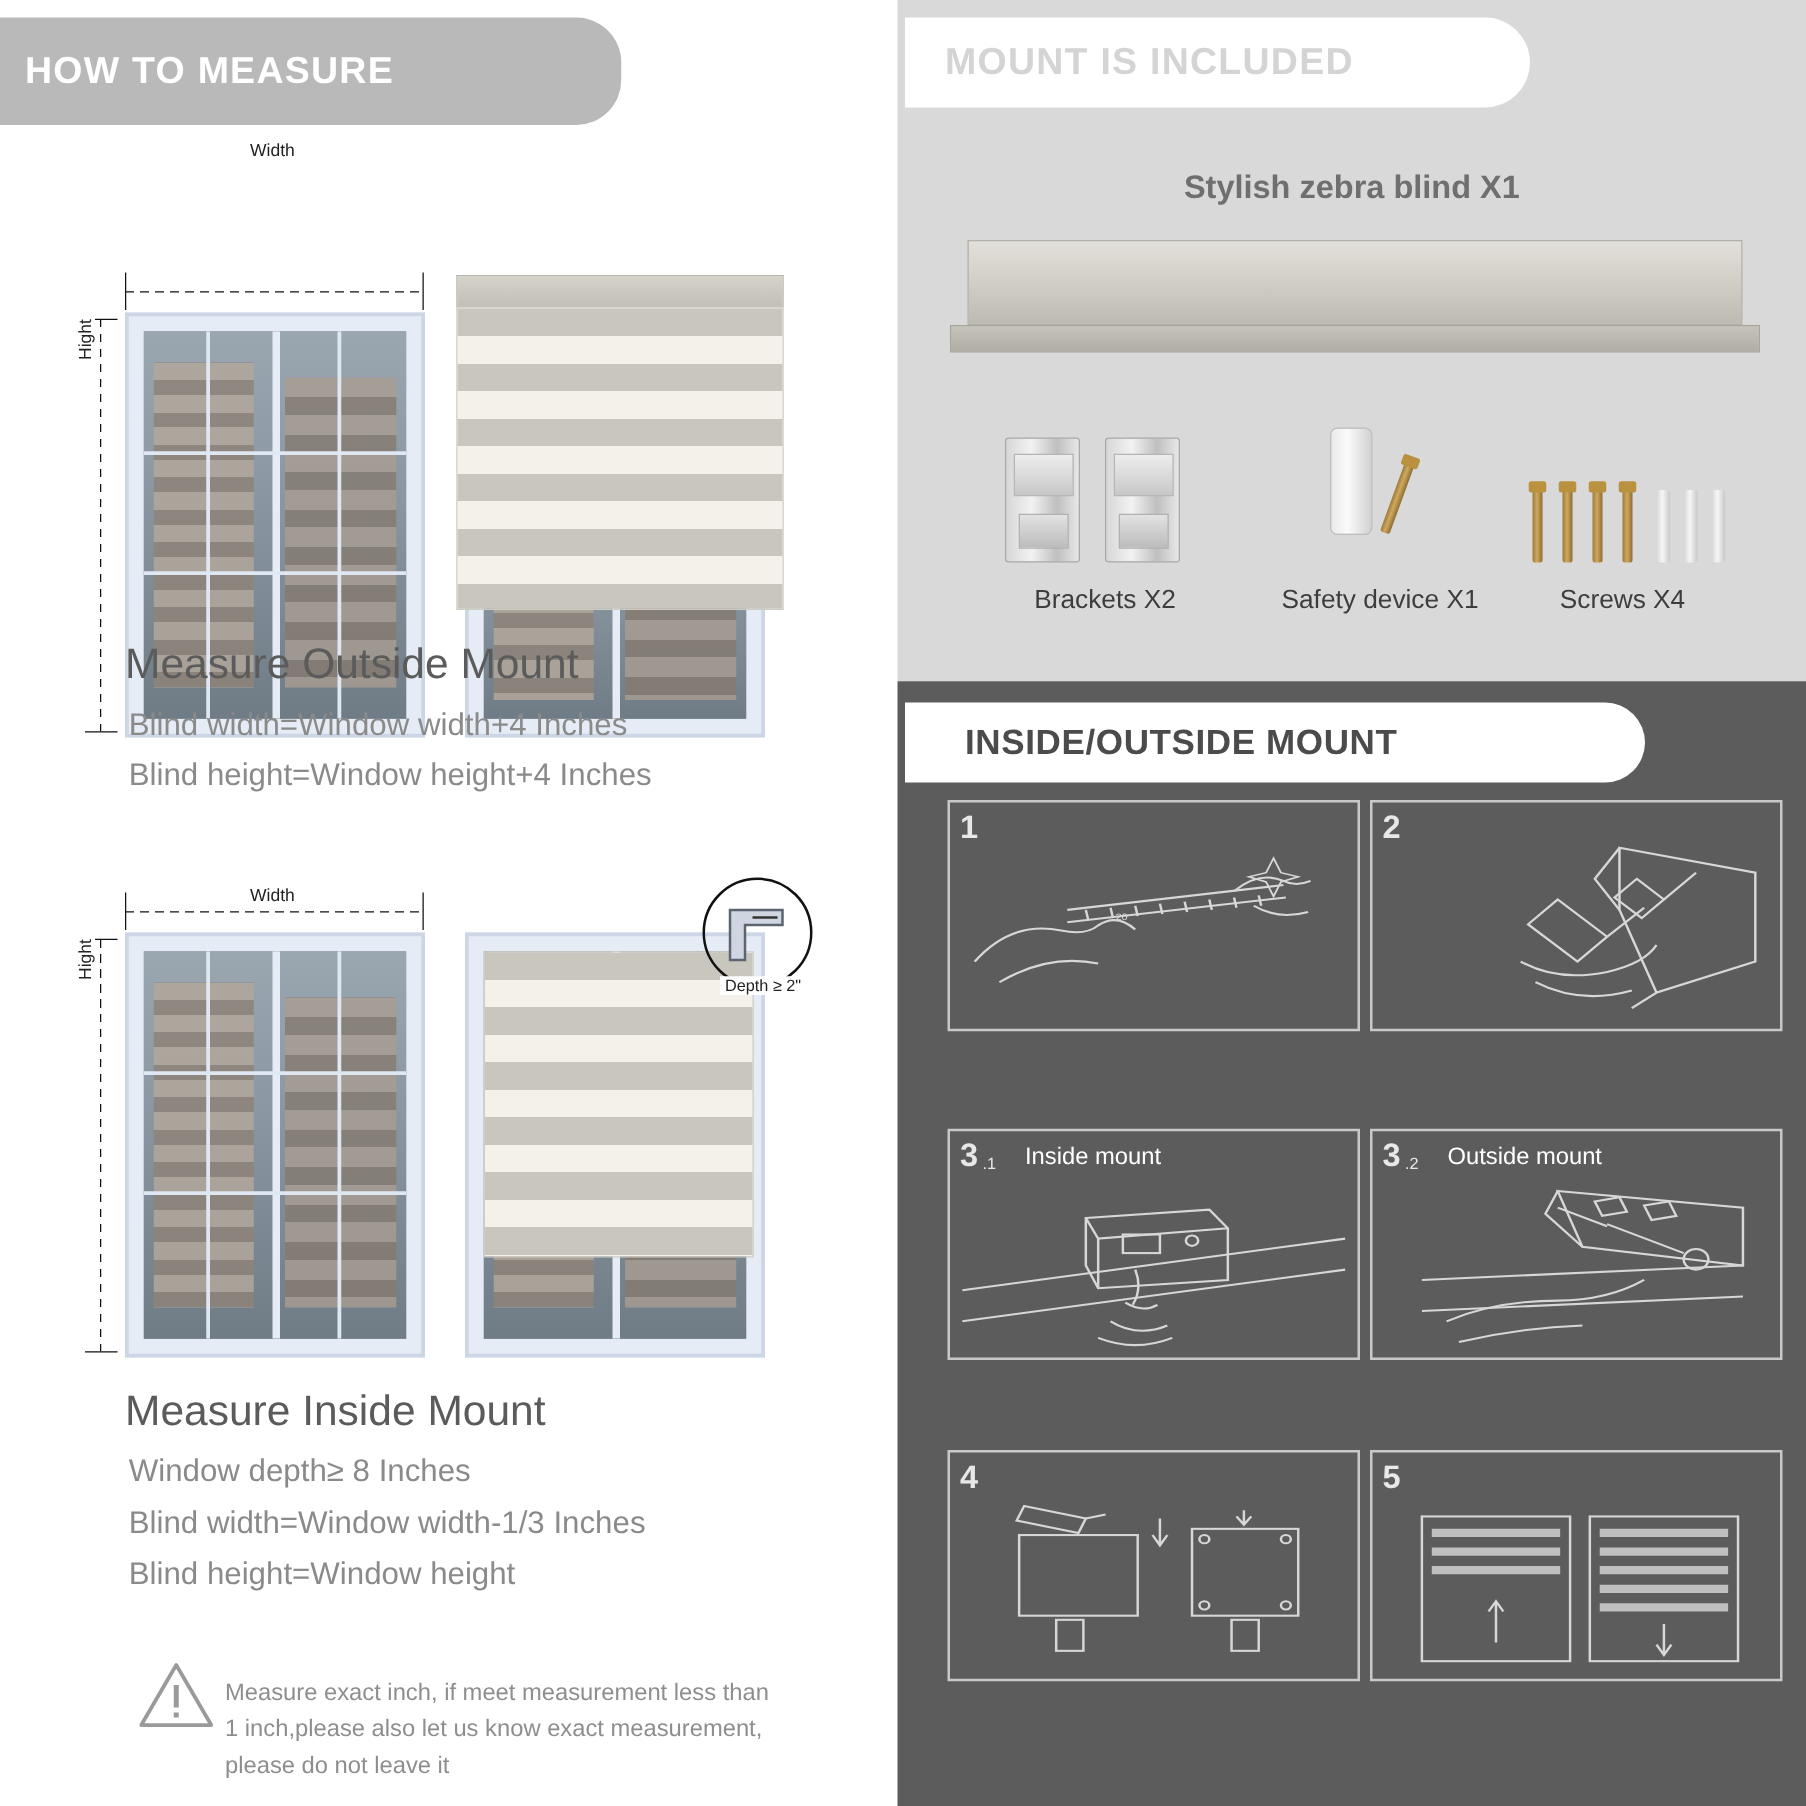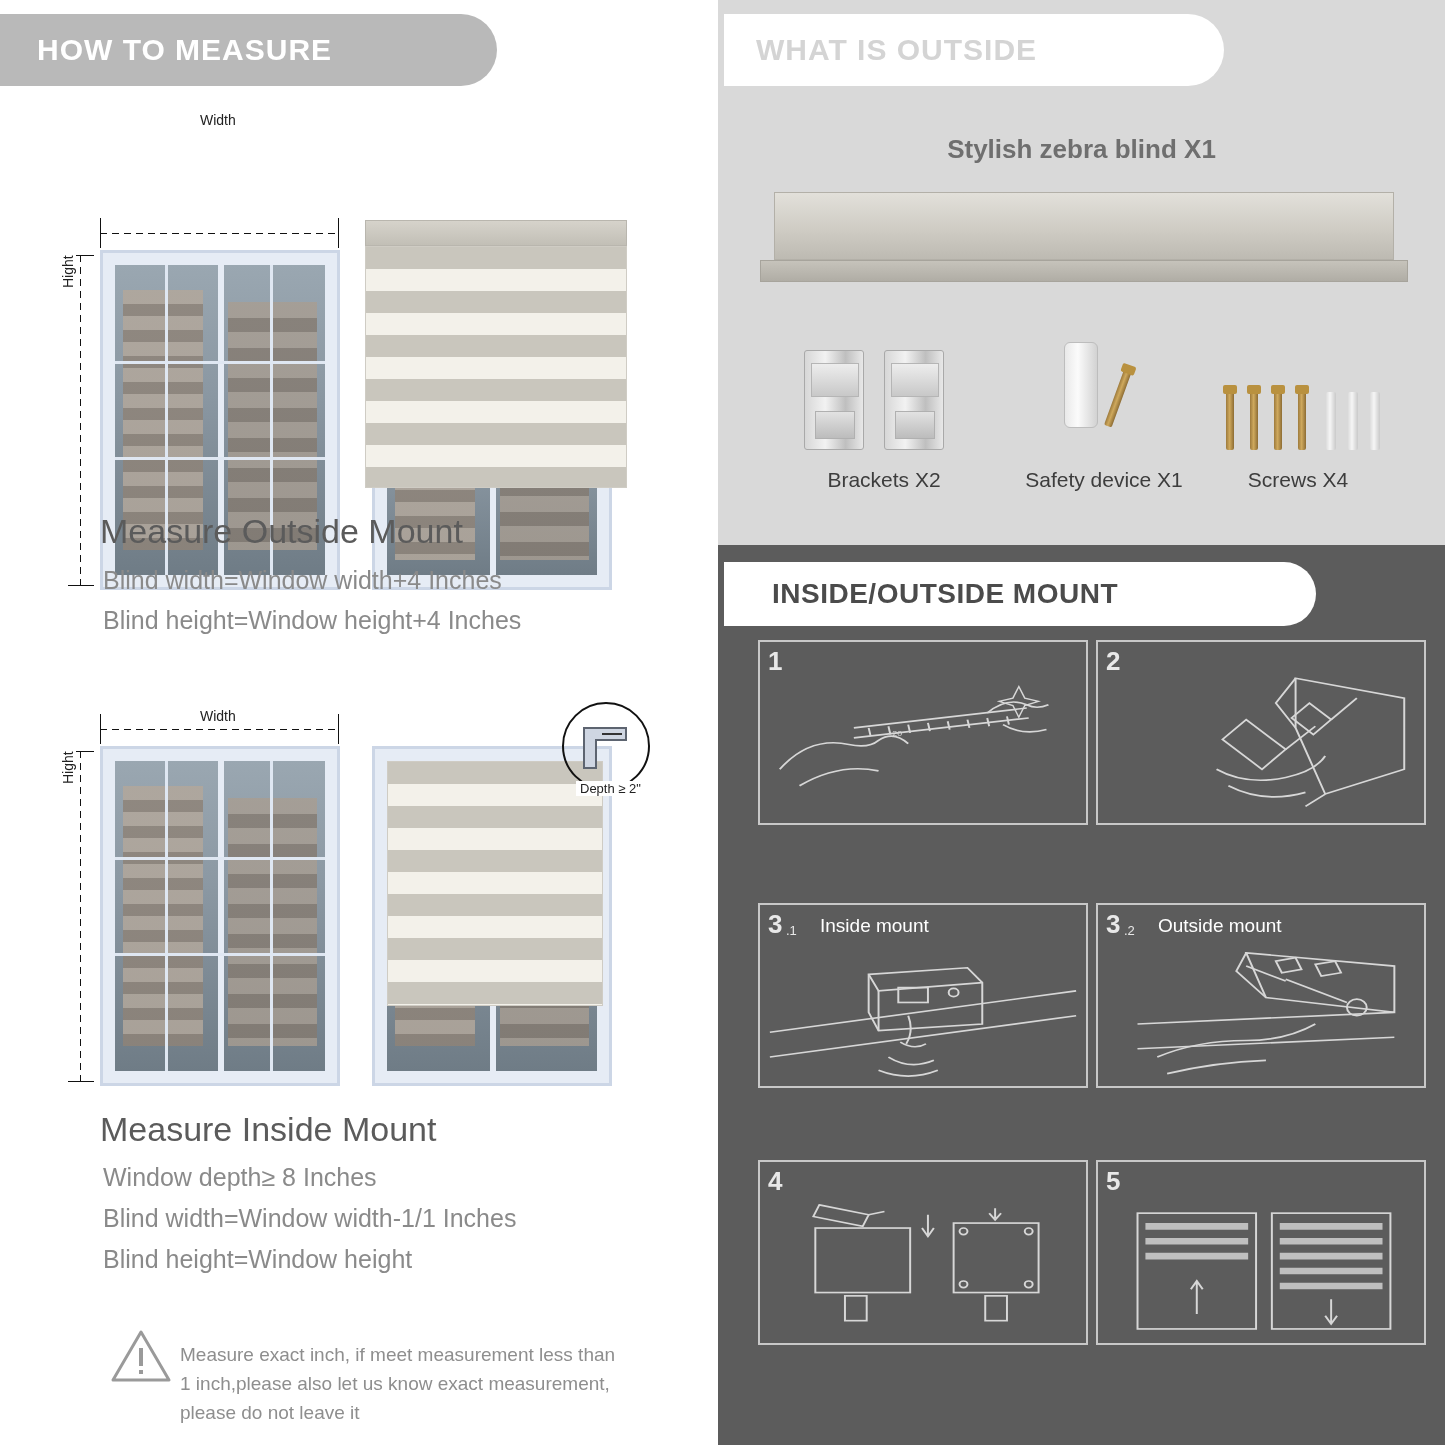--- a/index.html
+++ b/index.html
@@ -19,23 +19,23 @@
   }
   .header-tab {
     position:absolute;
     background:#b9b9b9;
     color:#ffffff;
     font-weight:bold;
     letter-spacing:1px;
     display:flex; align-items:center;
   }
   .tab-left {
-    left:0; top:14px; width:497px; height:72px;
+    left:0; top:14px; width:497px; height:86px;
     border-radius:0 36px 36px 0;
-    padding-left:37px;
+    padding-left:20px;
     font-size:30px;
   }
 
   
   .win-block { position:absolute; }
 
   .dim-label {
     position:absolute; font-size:14px; color:#222; background:#fff;
     padding:0 4px;
   }
@@ -271,21 +271,21 @@
       <svg style="position:absolute; left:556px; top:2px; width:100px; height:100px;">
         <circle cx="50" cy="48" r="43" fill="none" stroke="#111" stroke-width="2"></circle>
         <path d="M28 30 L70 30 L70 42 L40 42 L40 70 L28 70 Z" fill="#cfd6e2" stroke="#5d6470" stroke-width="2"></path>
         <path d="M46 36 L66 36" stroke="#333" stroke-width="2"></path>
       </svg>
       <div class="dim-label" style="left:576px; top:85px; font-size:13px;">Depth ≥ 2"</div>
     </div>
 
     <div class="heading" style="left:100px; top:1110px;">Measure Inside Mount</div>
     <div class="bullet" style="left:103px; top:1163px;">Window depth≥ 8 Inches</div>
-    <div class="bullet" style="left:103px; top:1204px;">Blind width=Window width-1/1 Inches</div>
+    <div class="bullet" style="left:103px; top:1204px;">Blind width=Window width-1/3 Inches</div>
     <div class="bullet" style="left:103px; top:1245px;">Blind height=Window height</div>
 
     <svg class="warn-tri" style="left:110px; top:1328px;" viewBox="0 0 62 56">
       <path d="M31 4 L59 52 L3 52 Z" fill="none" stroke="#9a9a9a" stroke-width="3" stroke-linejoin="round"></path>
       <rect x="29" y="20" width="4" height="18" fill="#9a9a9a"></rect>
       <rect x="29" y="42" width="4" height="4" fill="#9a9a9a"></rect>
     </svg>
     <div class="warn-text" style="left:180px; top:1320px; width:440px;">Measure exact inch, if meet measurement less than 1 inch,please also let us know exact measurement, please do not leave it</div>
   </div>
 
@@ -306,21 +306,21 @@
     <div class="screw head" style="left:508px; top:390px;"></div>
     <div class="screw head" style="left:532px; top:390px;"></div>
     <div class="screw head" style="left:556px; top:390px;"></div>
     <div class="screw head" style="left:580px; top:390px;"></div>
     <div class="anchor" style="left:608px; top:392px;"></div>
     <div class="anchor" style="left:630px; top:392px;"></div>
     <div class="anchor" style="left:652px; top:392px;"></div>
     <div class="part-label" style="left:470px; top:468px; width:220px;">Screws X4</div>
   </div>
 
-  <div class="header-tab tab-right">WHAT IS OUTSIDE</div>
+  <div class="header-tab tab-right">MOUNT IS INCLUDED</div>
 
   <div class="right-bot">
 
     <div class="step-card" style="left:40px; top:95px; width:330px; height:185px;">
       <div class="step-num">1</div>
       <div class="sketch">
         <svg viewBox="0 0 330 185" preserveAspectRatio="none">
           <g fill="none" stroke="#d7d7d7" stroke-width="2">
             <path d="M20 120 q30 -40 70 -30 q20 5 30 -5 q15 -12 30 4"></path>
             <path d="M40 140 q40 -28 80 -18"></path>

